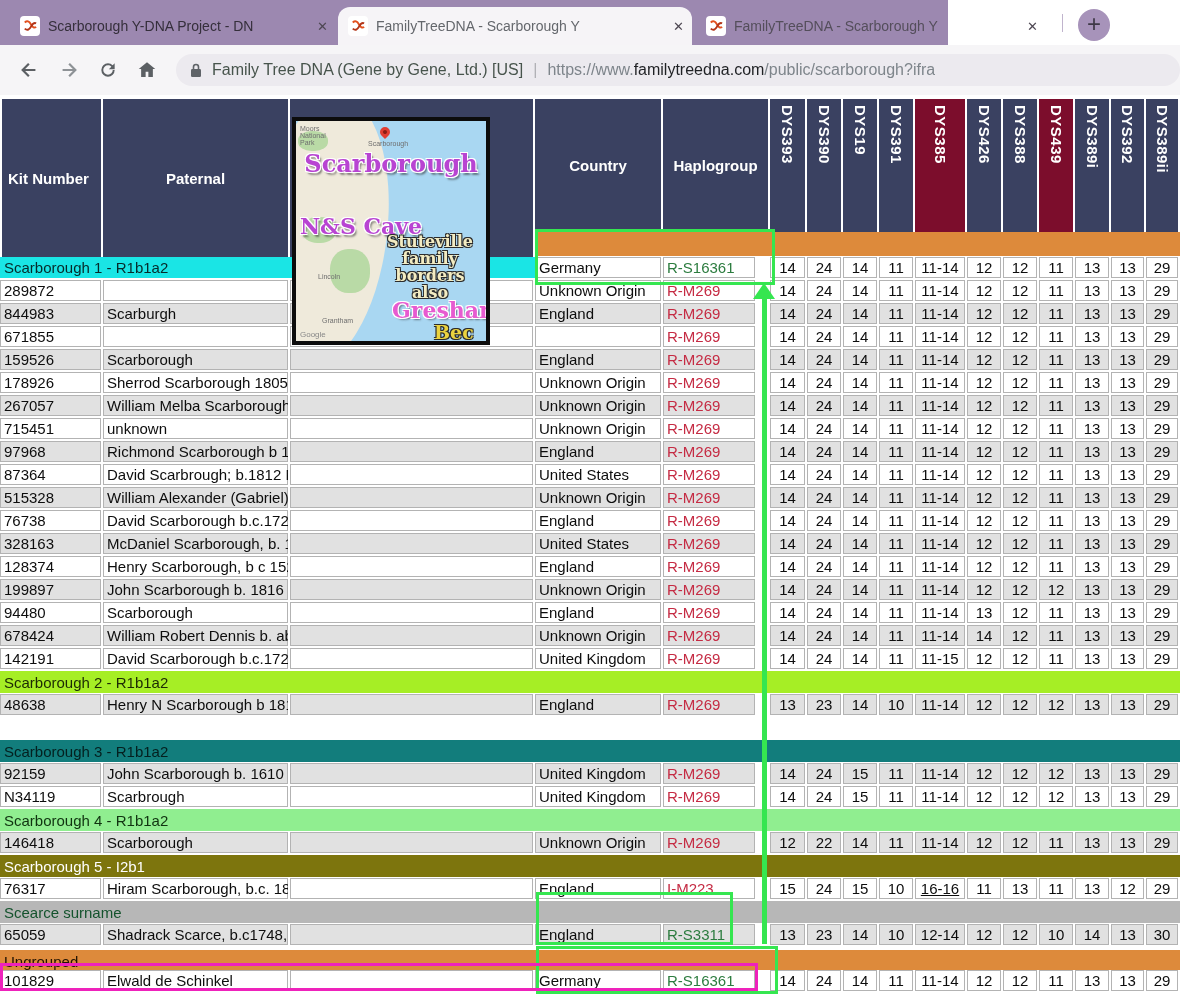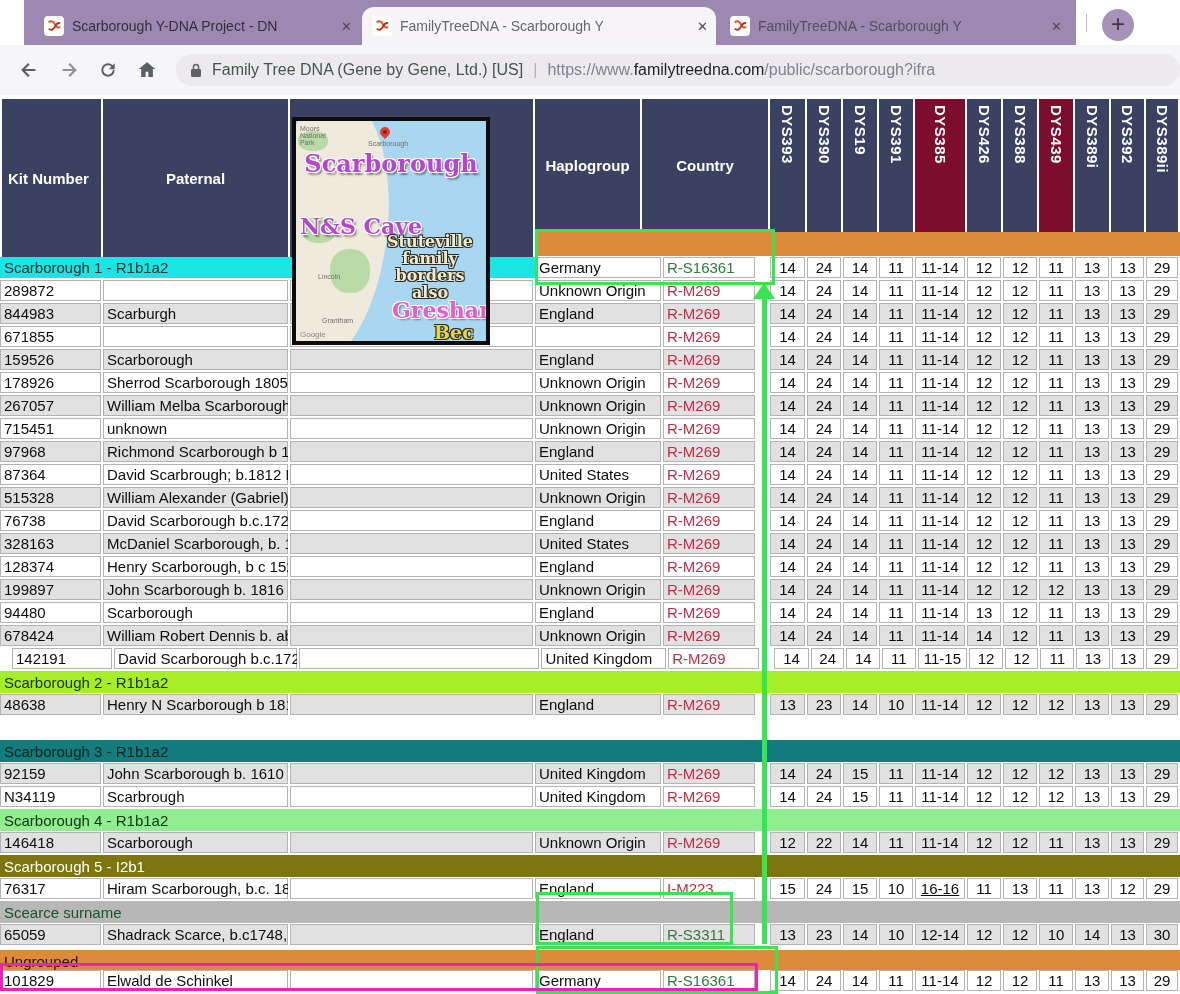--- a/index.html
+++ b/index.html
@@ -1,20 +1,20 @@
 <!DOCTYPE html>
 <html><head>
 <meta charset="utf-8">
 <style>
   html,body{margin:0;padding:0;}
   body{width:1180px;height:994px;position:relative;overflow:hidden;
        font-family:"Liberation Sans",sans-serif;background:#fff;}
 
   
-  .tabbar{position:absolute;left:0;top:0;width:1052px;height:45px;background:#9c88b0;margin-left:24px;}
+  .tabbar{position:absolute;left:0;top:0;width:948px;height:45px;background:#9c88b0;}
   .tab{position:absolute;top:7px;height:38px;display:flex;align-items:center;
        padding:0 8px 0 10px;box-sizing:border-box;font-size:14px;}
   .tab.active{background:#f6f4f7;border-radius:12px 12px 0 0;}
   .favicon{width:20px;height:20px;border-radius:4px;background:#fff;display:flex;
            align-items:center;justify-content:center;flex:0 0 auto;margin-right:8px;}
   .tab-title{flex:1 1 auto;white-space:nowrap;overflow:hidden;}
   .tab-close{flex:0 0 auto;margin-left:8px;font-size:13px;color:#4d4752;cursor:default;}
   .tab-divider{position:absolute;top:14px;width:1px;height:18px;background:#c0b4cd;}
   .newtab{position:absolute;top:9px;width:32px;height:32px;border-radius:50%;
           background:#a793ba;color:#3e3846;font-size:24px;line-height:30px;text-align:center;}
@@ -137,22 +137,22 @@
   </div>
 </div>
 
 <div class="table-wrap" id="tableWrap">
     <div class="hrow" style="left: 2px; top: 4px; height: 158px;">
       <div class="hcell" style="width: 101px; height: 158px; justify-content: flex-start; padding-left: 6px;">Kit Number</div>
       <div class="hcell" style="width: 187px; height: 158px; justify-content: center; padding-left: 0px;">Paternal</div>
       <div class="hcell" style="width: 245px; height: 158px; justify-content: center; padding-left: 0px;"></div>
     </div>
     <div class="hrow" style="left: 535px; top: 4px; height: 133px;">
+      <div class="hcell" style="width: 128px; height: 133px; justify-content: center;">Country</div>
       <div class="hcell" style="width: 107px; height: 133px; justify-content: center;">Haplogroup</div>
-      <div class="hcell" style="width: 128px; height: 133px; justify-content: center;">Country</div>
       <div class="hcell" style="width: 37px; height: 133px;">
         <span class="vlabel">DYS393</span>
       </div>
       <div class="hcell" style="width: 36px; height: 133px;">
         <span class="vlabel">DYS390</span>
       </div>
       <div class="hcell" style="width: 36px; height: 133px;">
         <span class="vlabel">DYS19</span>
       </div>
       <div class="hcell" style="width: 36px; height: 133px;">
@@ -496,21 +496,21 @@
       <div class="cell num" style="width: 36px; background: rgb(225, 225, 225);">11</div>
       <div class="cell num" style="width: 52px; background: rgb(225, 225, 225);">11-14</div>
       <div class="cell num" style="width: 36px; background: rgb(225, 225, 225);">14</div>
       <div class="cell num" style="width: 36px; background: rgb(225, 225, 225);">12</div>
       <div class="cell num" style="width: 36px; background: rgb(225, 225, 225);">11</div>
       <div class="cell num" style="width: 36px; background: rgb(225, 225, 225);">13</div>
       <div class="cell num" style="width: 35px; background: rgb(225, 225, 225);">13</div>
       <div class="cell num" style="width: 34px; background: rgb(225, 225, 225);">29</div>
     </div>
     <div class="row" style="top: 553px;">
-      <div class="cell" style="width: 103px; background: rgb(255, 255, 255); margin-left: 12px;">142191</div>
+      <div class="cell" style="width: 103px; background: rgb(255, 255, 255);">142191</div>
       <div class="cell" style="width: 187px; background: rgb(255, 255, 255);">David Scarborough b.c.1720 VA? d.c.1773 NC</div>
       <div class="cell" style="width: 245px; background: rgb(255, 255, 255);"></div>
       <div class="cell" style="width: 128px; background: rgb(255, 255, 255);">United Kingdom</div>
       <div class="cell" style="width: 94px; background: rgb(255, 255, 255); color: rgb(197, 43, 67);">R-M269</div>
       <div class="cell spacer" style="width: 13px;"></div>
       <div class="cell num" style="width: 37px; background: rgb(255, 255, 255);">14</div>
       <div class="cell num" style="width: 36px; background: rgb(255, 255, 255);">24</div>
       <div class="cell num" style="width: 36px; background: rgb(255, 255, 255);">14</div>
       <div class="cell num" style="width: 36px; background: rgb(255, 255, 255);">11</div>
       <div class="cell num" style="width: 52px; background: rgb(255, 255, 255);">11-15</div>

